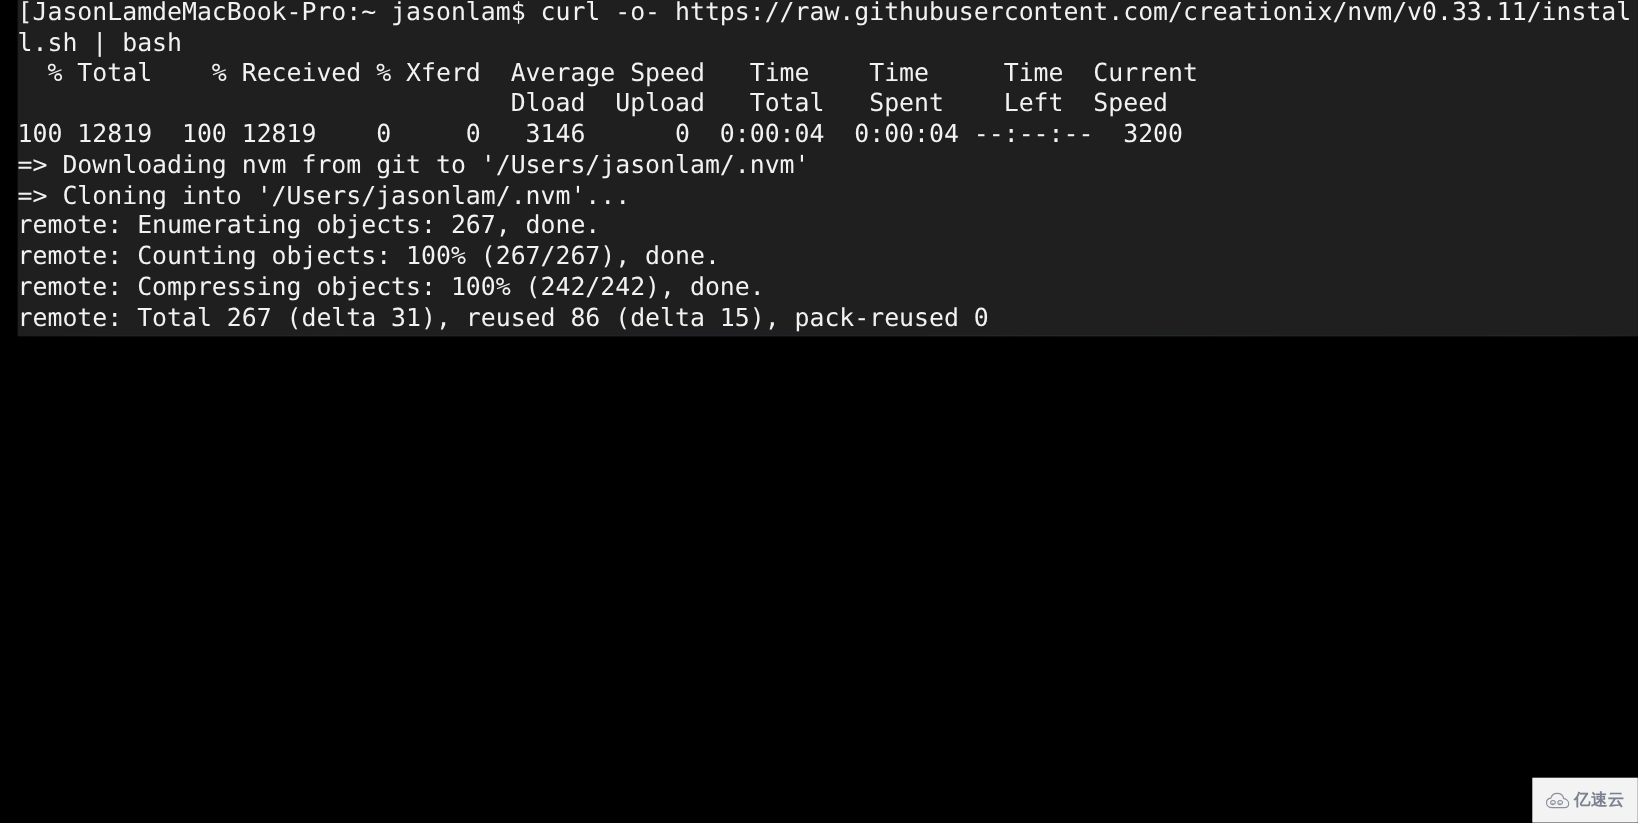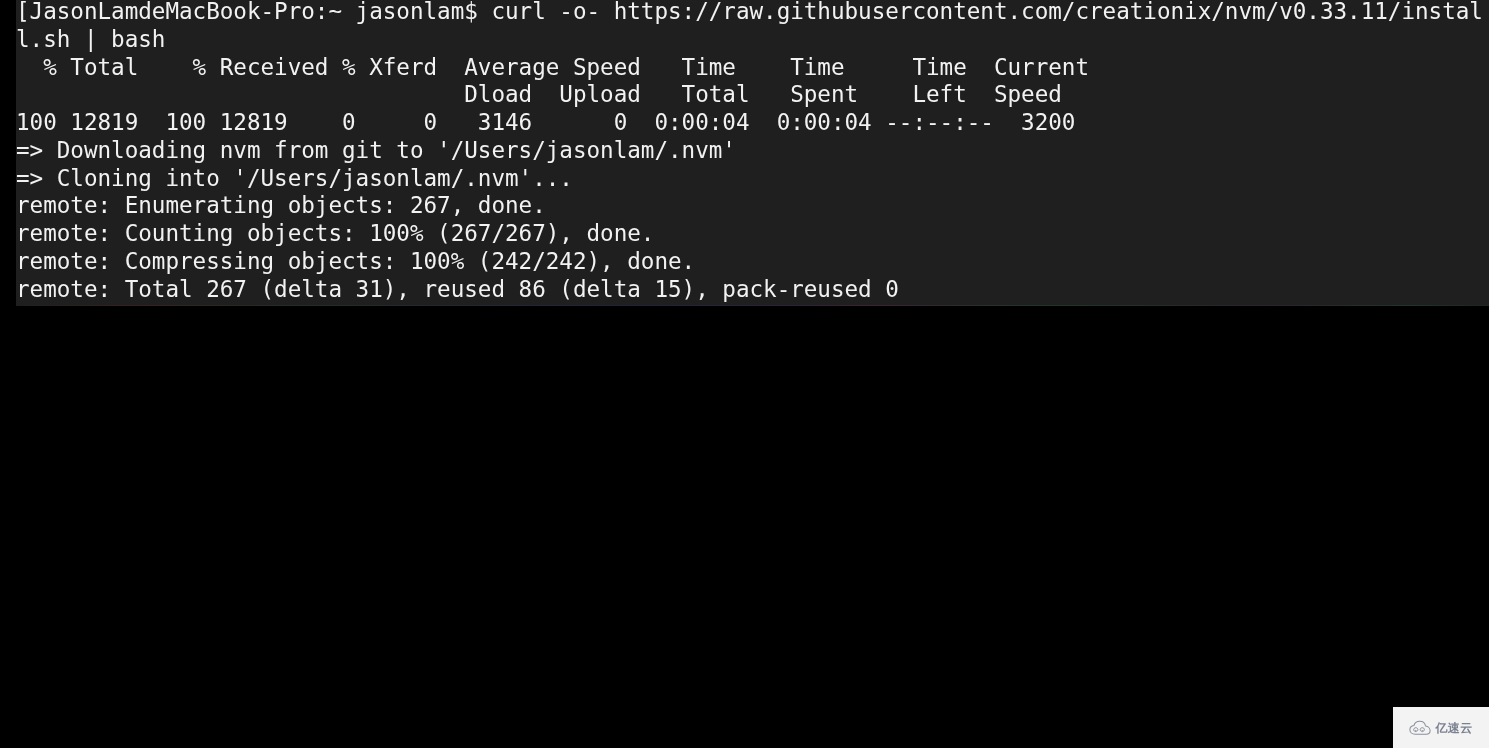--- a/index.html
+++ b/index.html
@@ -94,21 +94,21 @@
     padding: 0 6px;
   }
   #watermark .wm-icon {
     display: block;
     width: 22px;
     height: 16px;
     flex: 0 0 auto;
   }
   #watermark .wm-text {
     font-family: "DejaVu Sans", "Liberation Sans", sans-serif;
-    font-size: 12px;
+    font-size: 15px;
     font-weight: 700;
     color: #7a8190;
     letter-spacing: 0.4px;
     line-height: 1;
     white-space: nowrap;
     text-align: center;
   }
 </style>
 </head>
 <body>

